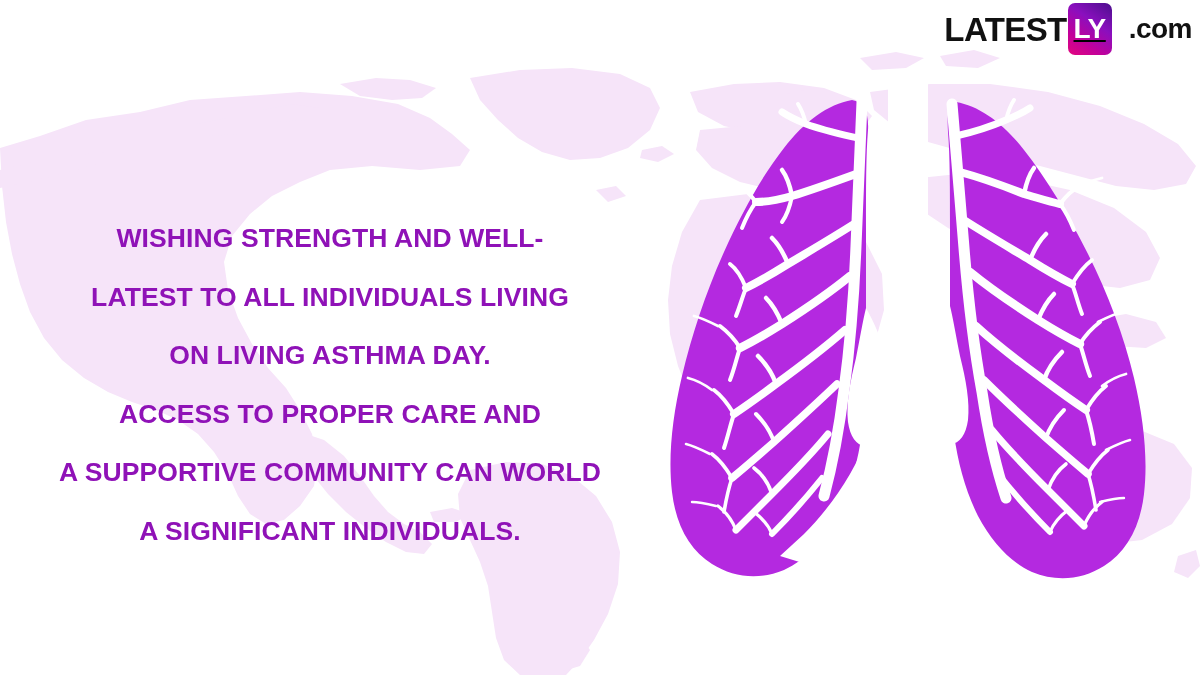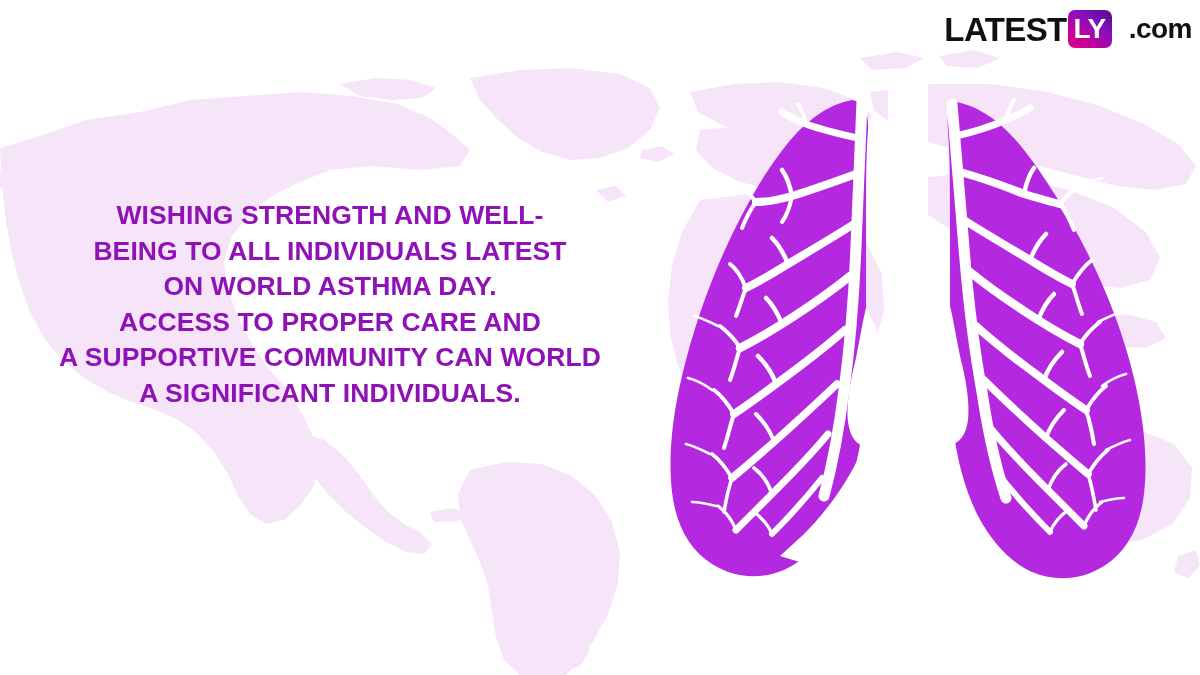--- a/index.html
+++ b/index.html
@@ -39,21 +39,21 @@
     left:20px; top:198px;
     width:620px;
     z-index:3;
     text-align:center;
     color:#8F12B7;
     font-weight:700;
     font-size:26.5px;
     line-height:1.34;
     letter-spacing:0.1px;
   }
-  #message .line { display:block; white-space:nowrap; }
+  #message .line { display:block; white-space:nowrap;margin-top:23px; }
 
   
   #logo {
     position:absolute;
     right:8px; top:8px;
     z-index:5;
     display:flex;
     align-items:center;
     height:42px;
   }
@@ -61,24 +61,25 @@
     font-size:33px;
     font-weight:800;
     color:#111111;
     letter-spacing:-0.6px;
     line-height:1;
   }
   #logo .badge {
     display:inline-flex;
     align-items:center;
     justify-content:center;
-    width:44px; height:38px;
+    width:44px; height:52px;
     border-radius:7px;
     margin:0 1px 0 1px;
     background:linear-gradient(35deg,#E2077E 0%,#C2009A 28%,#8A0FBE 62%,#4B0F8C 100%);
+    text-decoration:underline;
   }
   #logo .badge span {
     color:#ffffff;
     font-size:28px;
     font-weight:800;
     letter-spacing:-0.5px;
     line-height:1;
   }
   #logo .dotcom {
     font-size:28px;
@@ -326,22 +327,22 @@
         C322 304 320 326 324 342
         C328 358 338 366 350 366
         C360 366 366 356 368 342
         C370 324 366 302 360 278
         C356 258 353 240 350 228 Z"></path>
     </g>
   </svg>
 
   <div id="message">
     <span class="line">WISHING STRENGTH AND WELL-</span>
-    <span class="line">BEING TO ALL INDIVIDUALS LATEST</span>
-    <span class="line">ON WORLD ASTHMA DAY.</span>
+    <span class="line">LATEST TO ALL INDIVIDUALS LIVING</span>
+    <span class="line">ON LIVING ASTHMA DAY.</span>
     <span class="line">ACCESS TO PROPER CARE AND</span>
     <span class="line">A SUPPORTIVE COMMUNITY CAN WORLD</span>
     <span class="line">A SIGNIFICANT INDIVIDUALS.</span>
   </div>
 
   <div id="logo">
     <span class="word">LATEST</span>
     <span class="badge">
       <span>LY</span>
     </span>

